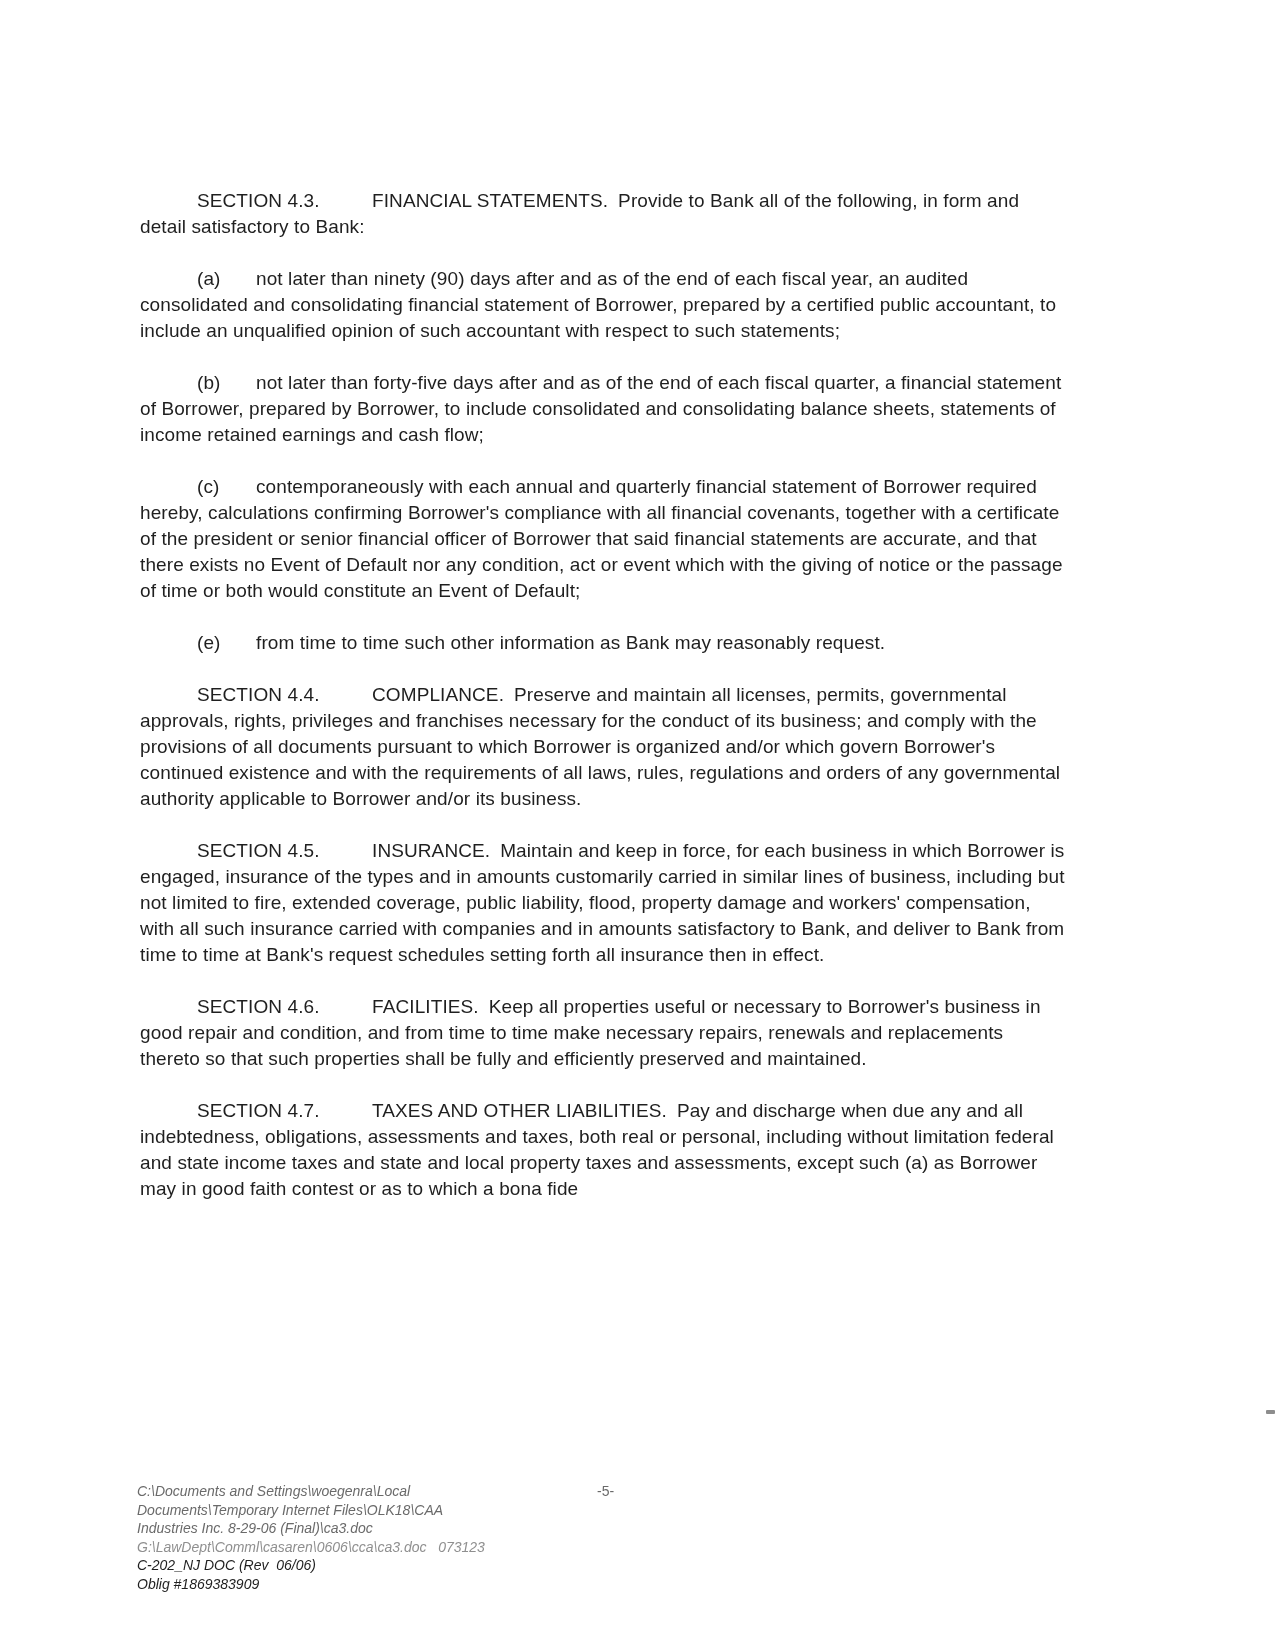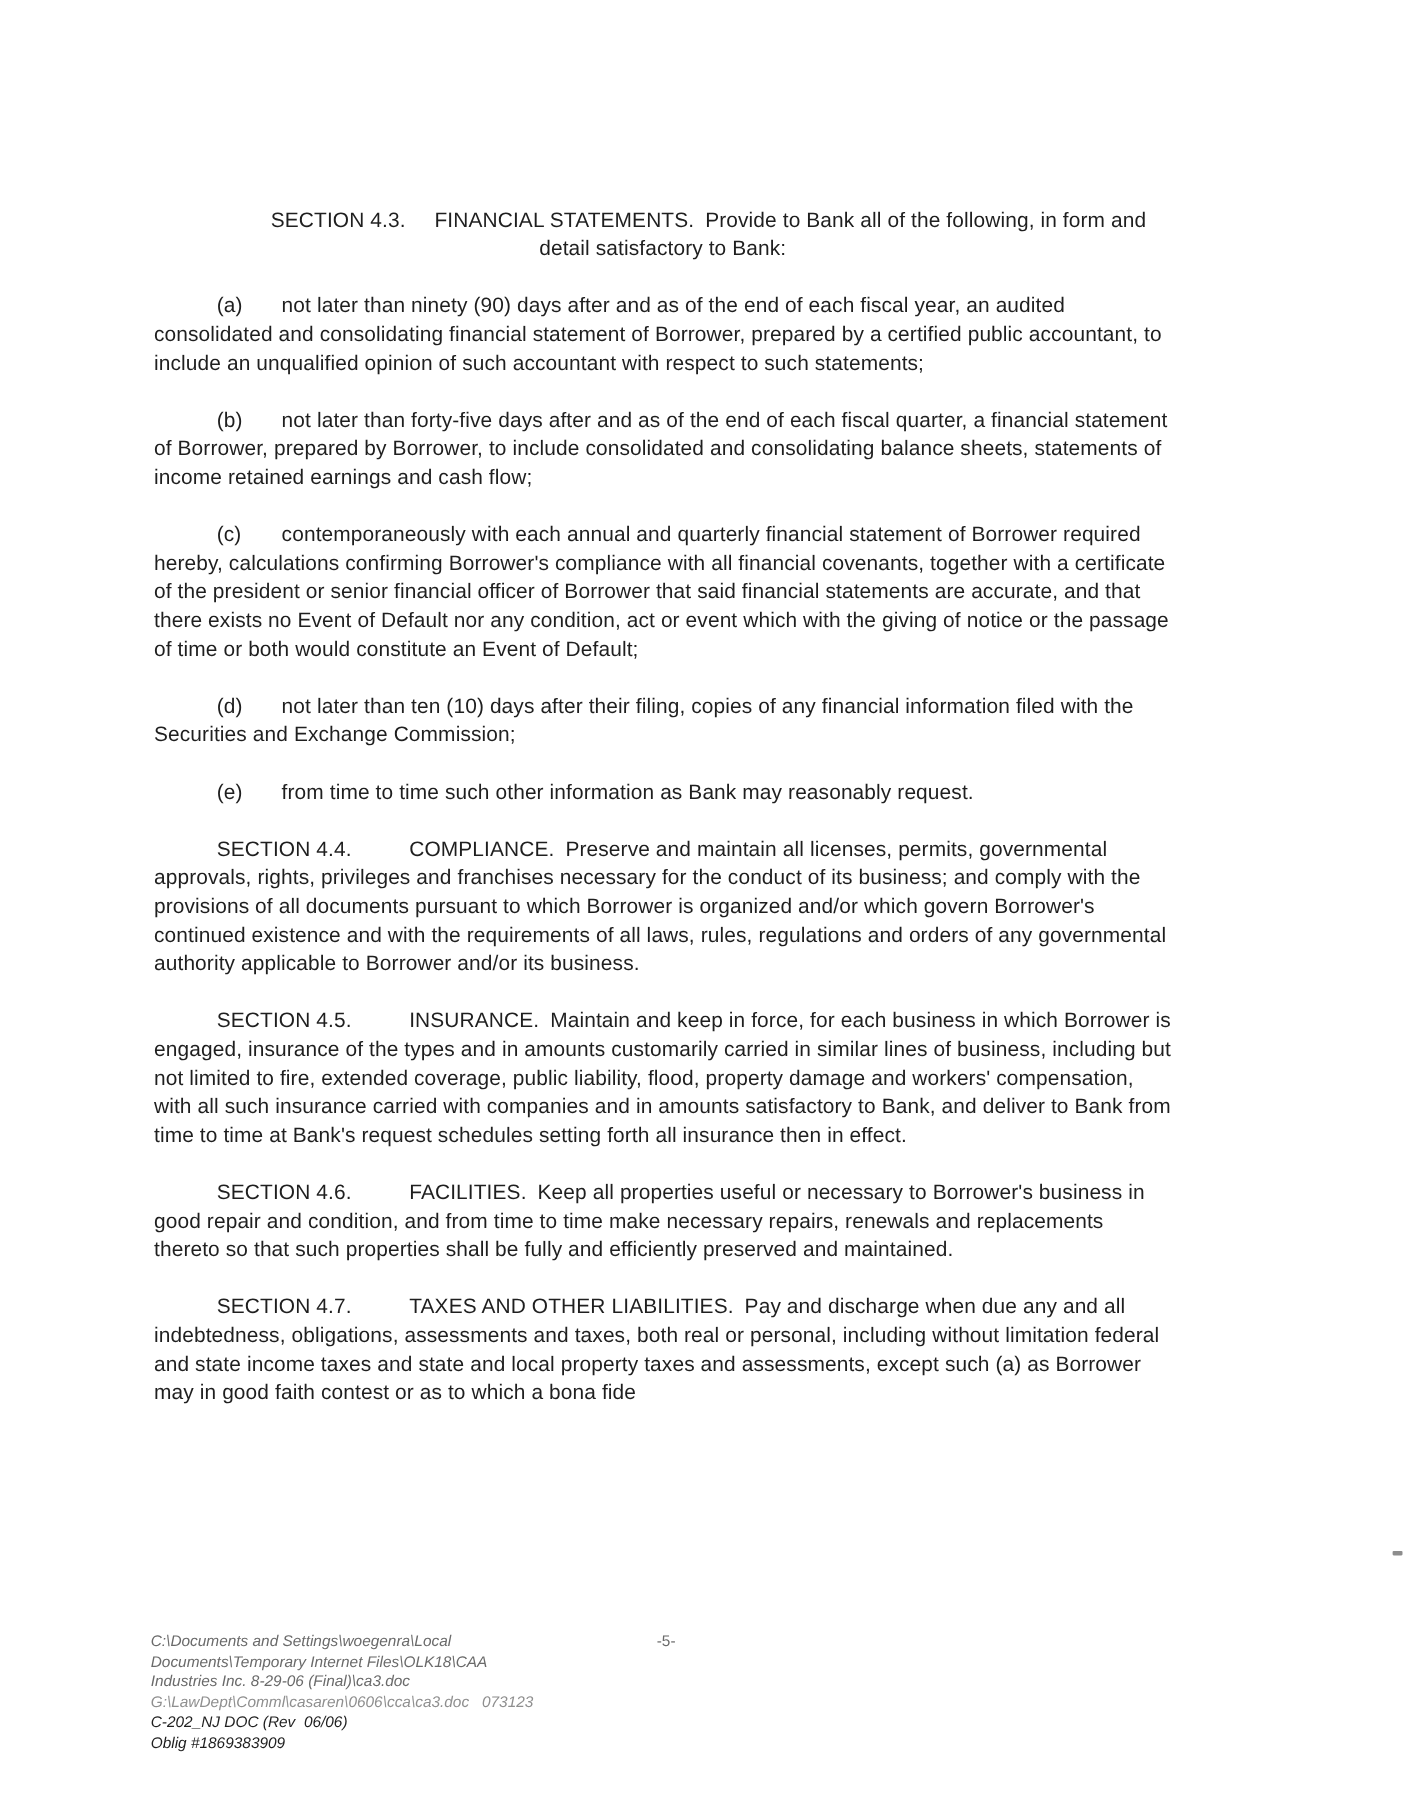--- a/index.html
+++ b/index.html
@@ -26,21 +26,21 @@
     width: 925px;
     font-size: 19px;
     line-height: 26px;
     letter-spacing: 0.1px;
   }
   .para {
     margin: 26px 0 0 0;
     text-indent: 57px;
     white-space: pre-wrap;
   }
-  .para:first-child { margin-top: 0; text-align: center; }
+  .para:first-child { margin-top: 0; }
   .sec-label {
     display: inline-block;
     min-width: 175px;
     text-indent: 0;
   }
   .sec-title { margin-right: 10px; }
   .item-marker {
     display: inline-block;
     min-width: 59px;
     text-indent: 0;
@@ -76,21 +76,20 @@
   }
 </style>
 </head>
 <body>
 
 <div class="doc-body" id="doc-body">
     <p class="para section-para"><span class="sec-label">SECTION 4.3.</span><span class="sec-title">FINANCIAL STATEMENTS.</span><span class="sec-body">Provide to Bank all of the following, in form and detail satisfactory to Bank:</span></p>
     <p class="para item-para"><span class="item-marker">(a)</span><span class="clause-text">not later than ninety (90) days after and as of the end of each fiscal year, an audited consolidated and consolidating financial statement of Borrower, prepared by a certified public accountant, to include an unqualified opinion of such accountant with respect to such statements;</span></p>
     <p class="para item-para"><span class="item-marker">(b)</span><span class="clause-text">not later than forty-five days after and as of the end of each fiscal quarter, a financial statement of Borrower, prepared by Borrower, to include consolidated and consolidating balance sheets, statements of income retained earnings and cash flow;</span></p>
     <p class="para item-para"><span class="item-marker">(c)</span><span class="clause-text">contemporaneously with each annual and quarterly financial statement of Borrower required hereby, calculations confirming Borrower's compliance with all financial covenants, together with a certificate of the president or senior financial officer of Borrower that said financial statements are accurate, and that there exists no Event of Default nor any condition, act or event which with the giving of notice or the passage of time or both would constitute an Event of Default;</span></p>
-    <p class="para item-para"><span class="item-marker">(d)</span><span class="clause-text">not later than ten (10) days after their filing, copies of any financial information filed with the Securities and Exchange Commission;</span></p>
     <p class="para item-para"><span class="item-marker">(e)</span><span class="clause-text">from time to time such other information as Bank may reasonably request.</span></p>
     <p class="para section-para"><span class="sec-label">SECTION 4.4.</span><span class="sec-title">COMPLIANCE.</span><span class="sec-body">Preserve and maintain all licenses, permits, governmental approvals, rights, privileges and franchises necessary for the conduct of its business; and comply with the provisions of all documents pursuant to which Borrower is organized and/or which govern Borrower's continued existence and with the requirements of all laws, rules, regulations and orders of any governmental authority applicable to Borrower and/or its business.</span></p>
     <p class="para section-para"><span class="sec-label">SECTION 4.5.</span><span class="sec-title">INSURANCE.</span><span class="sec-body">Maintain and keep in force, for each business in which Borrower is engaged, insurance of the types and in amounts customarily carried in similar lines of business, including but not limited to fire, extended coverage, public liability, flood, property damage and workers' compensation, with all such insurance carried with companies and in amounts satisfactory to Bank, and deliver to Bank from time to time at Bank's request schedules setting forth all insurance then in effect.</span></p>
     <p class="para section-para"><span class="sec-label">SECTION 4.6.</span><span class="sec-title">FACILITIES.</span><span class="sec-body">Keep all properties useful or necessary to Borrower's business in good repair and condition, and from time to time make necessary repairs, renewals and replacements thereto so that such properties shall be fully and efficiently preserved and maintained.</span></p>
     <p class="para section-para"><span class="sec-label">SECTION 4.7.</span><span class="sec-title">TAXES AND OTHER LIABILITIES.</span><span class="sec-body">Pay and discharge when due any and all indebtedness, obligations, assessments and taxes, both real or personal, including without limitation federal and state income taxes and state and local property taxes and assessments, except such (a) as Borrower may in good faith contest or as to which a bona fide</span></p>
   </div>
 
 <div class="artifact-dash"></div>
 
 <div class="page-num">-5-</div>

